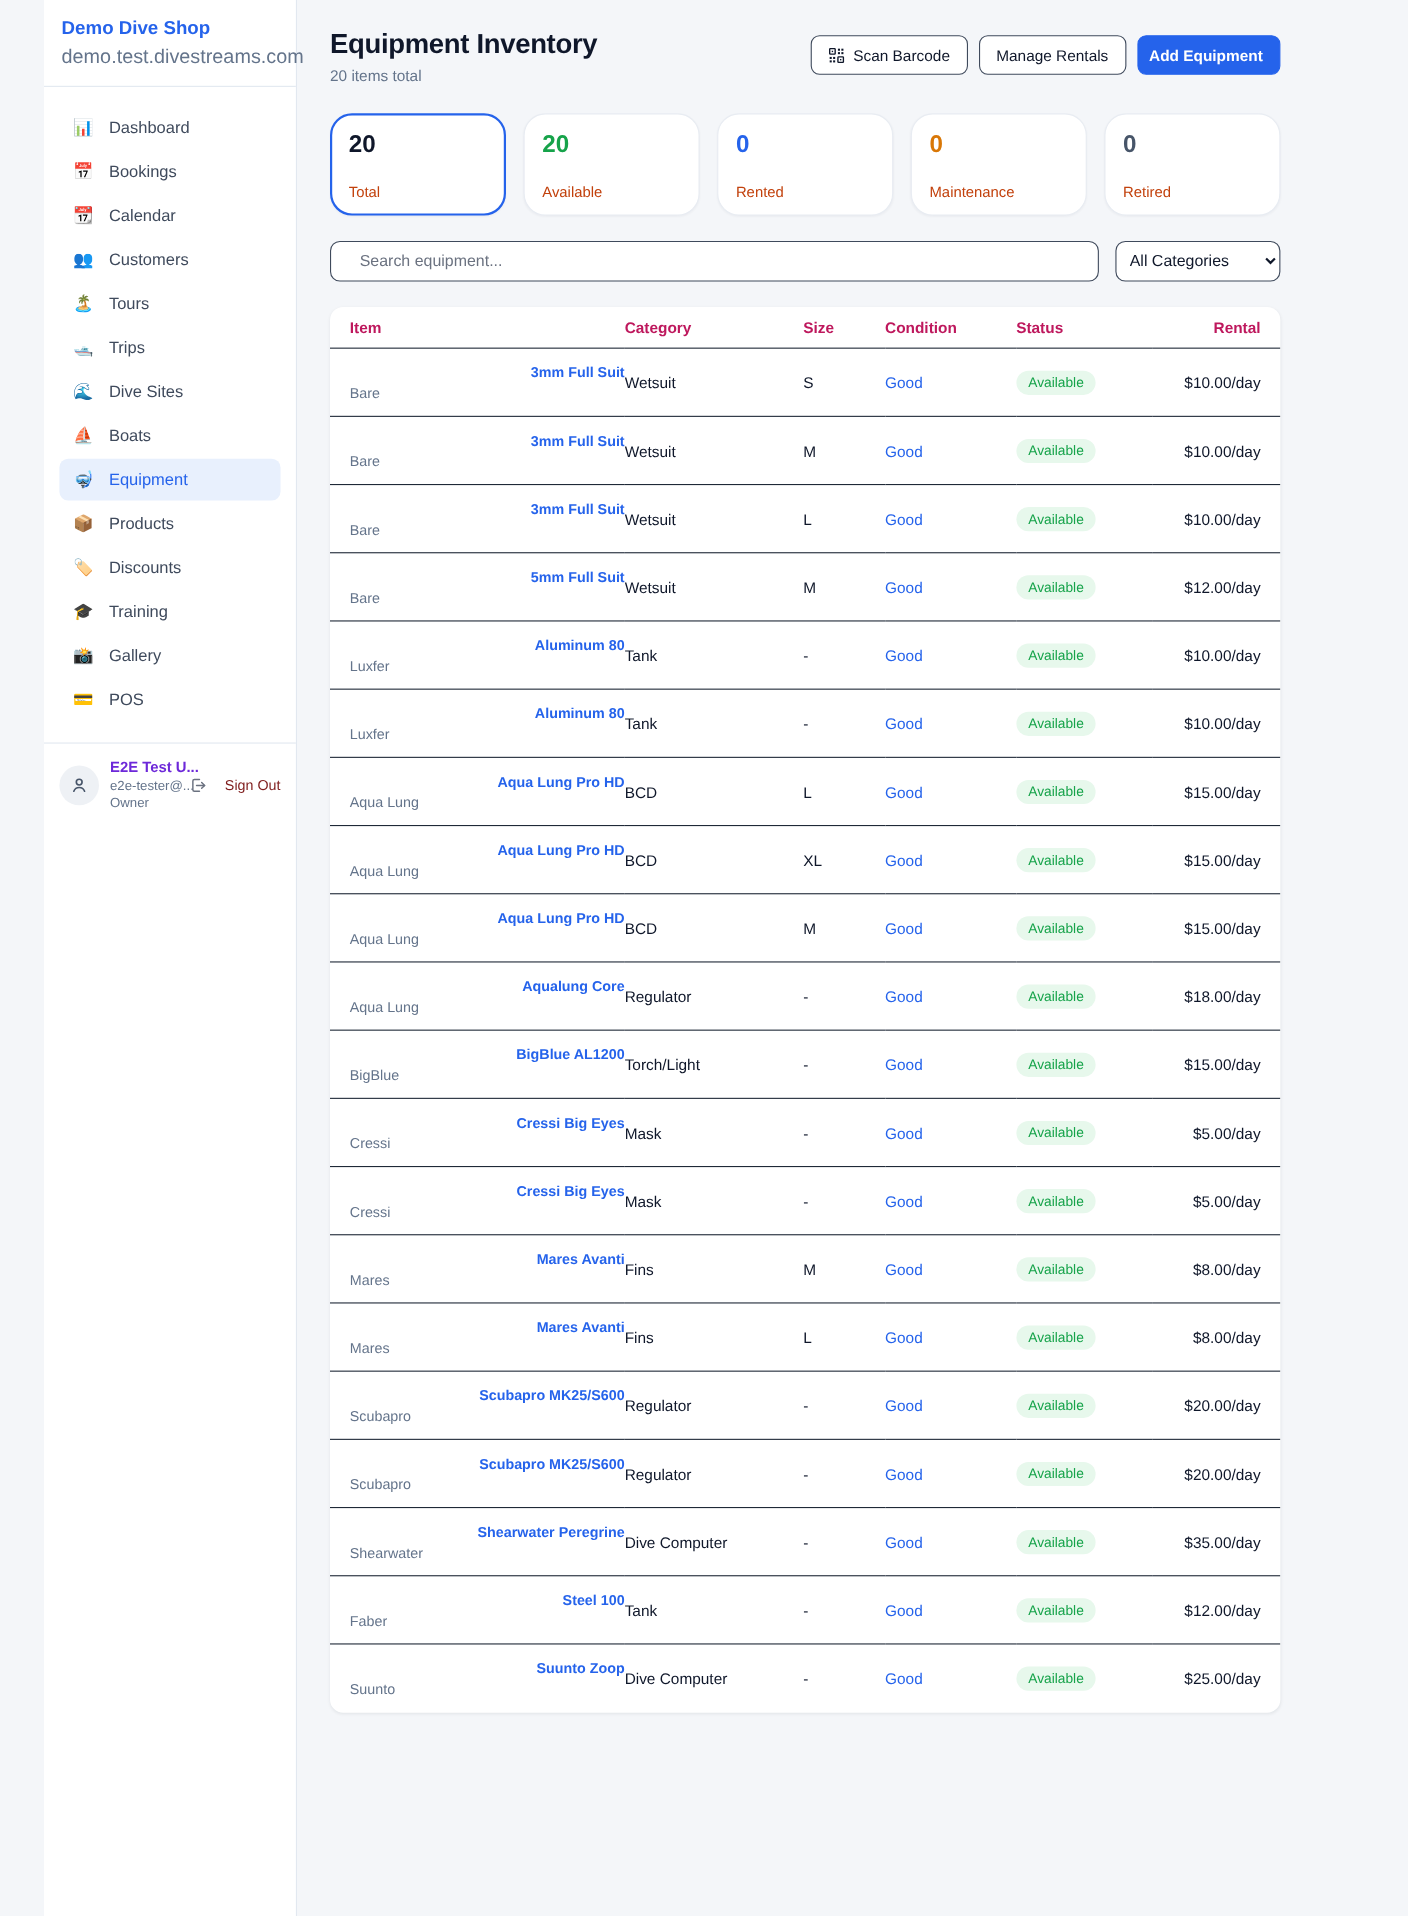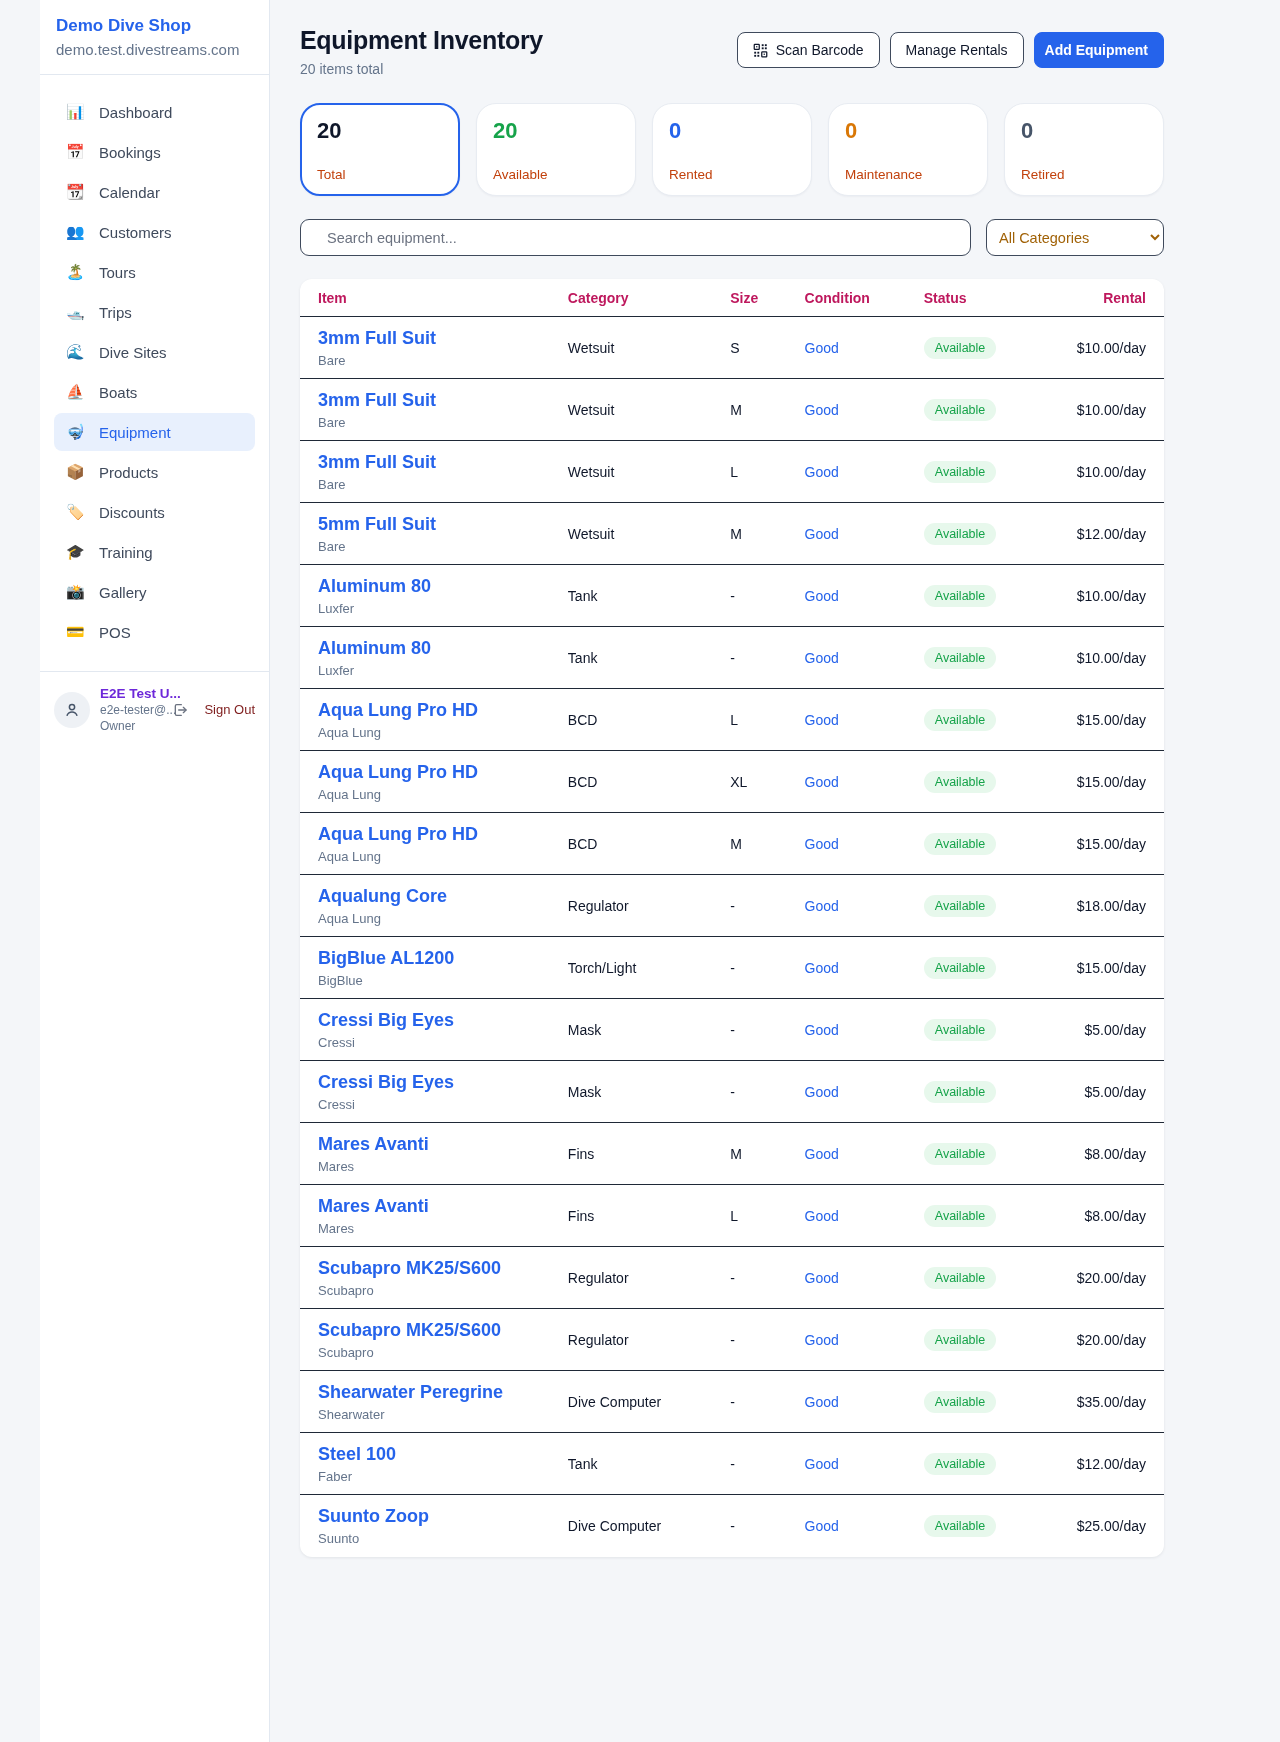--- a/index.html
+++ b/index.html
@@ -13,21 +13,21 @@
   }
 
   
   .sidebar {
     width: 230px; flex-shrink: 0; background: #ffffff;
     border-right: 1px solid #e2e8f0;
     display: flex; flex-direction: column; margin-left: 40px;
   }
   .brand-block { padding: 16px 16px 16px; border-bottom: 1px solid #e2e8f0; }
   .brand-title { color: #2563eb; font-size: 17px; font-weight: 700; margin-bottom: 5px; }
-  .brand-domain { color: #64748b; font-size: 15px; }
+  .brand-domain { color: #64748b; font-size: 18px; }
   .nav { padding: 16px 10px 10px; }
   .nav-item {
     display: flex; align-items: center; gap: 13px;
     padding: 10px 12px; margin: 2px 4px; border-radius: 8px;
     font-size: 15px; color: #3f4a5c; cursor: pointer;
   }
   .nav-item.active { background: #e8f0fd; color: #2563eb; }
   .nav-icon { width: 20px; text-align: center; font-size: 15px; }
   .user-block {
     border-top: 1px solid #e2e8f0; margin-top: 8px;
@@ -69,42 +69,42 @@
   .stat-label { font-size: 13.5px; color: #c2410c; margin-top: 23px; }
 
   .filter-row { display: flex; gap: 15px; margin-top: 23px; }
   .search-input {
     flex: 1; height: 37px; border: 1px solid #3f4a5c; border-radius: 9px;
     padding: 0 26px; font-size: 14.5px; background: #fff; color: #0f172a;
     font-family: inherit; outline: none;
   }
   .search-input::placeholder { color: #6b7280; }
   .category-select {
-    width: 178px; height: 37px; border: 1px solid #3f4a5c; border-radius: 9px;
-    background: #fff; font-size: 14.5px; color: #a16207; padding: 0 8px;
+    width: 150px; height: 37px; border: 1px solid #3f4a5c; border-radius: 9px;
+    background: #fff; font-size: 14.5px; color: #0f172a; padding: 0 8px;
     font-family: inherit;
   }
 
   .table-card {
     margin-top: 23px; background: #fff; border-radius: 12px;
     box-shadow: 0 1px 3px rgba(15,23,42,.08); overflow: hidden; margin-bottom: 30px;
   }
   table { width: 100%; border-collapse: collapse; table-layout: fixed; }
   col.c-item { width: 31%; } col.c-cat { width: 18.8%; } col.c-size { width: 8.6%; }
   col.c-cond { width: 13.8%; } col.c-status { width: 14.4%; } col.c-rental { width: 13.4%; }
   thead th {
     text-align: left; font-size: 14px; font-weight: 700; color: #be185d;
     padding: 11px 0 10px; border-bottom: 1.5px solid #1f2937;
   }
   th.first, td.first { padding-left: 18px; }
   th.last, td.last { text-align: right; padding-right: 18px; }
   tbody tr { height: 62px; }
   tbody tr + tr td { border-top: 1px solid #1f2937; }
   td { font-size: 14px; color: #0f172a; vertical-align: middle; }
-  .item-name { color: #2563eb; font-size: 18px; font-weight: 600; cursor: pointer; }
+  .item-name { color: #2563eb; font-size: 13px; font-weight: 600; cursor: pointer; text-align: right; }
   .item-brand { color: #64748b; font-size: 13px; margin-top: 4px; }
   .cond-link { color: #2563eb; font-weight: 500; cursor: pointer; }
   .badge {
     display: inline-block; background: #e7f8ec; color: #16a34a;
     font-size: 12.5px; font-weight: 500; padding: 4px 11px; border-radius: 999px;
   }
   .rental-cell { font-weight: 500; }
 </style>
 </head>
 <body>

